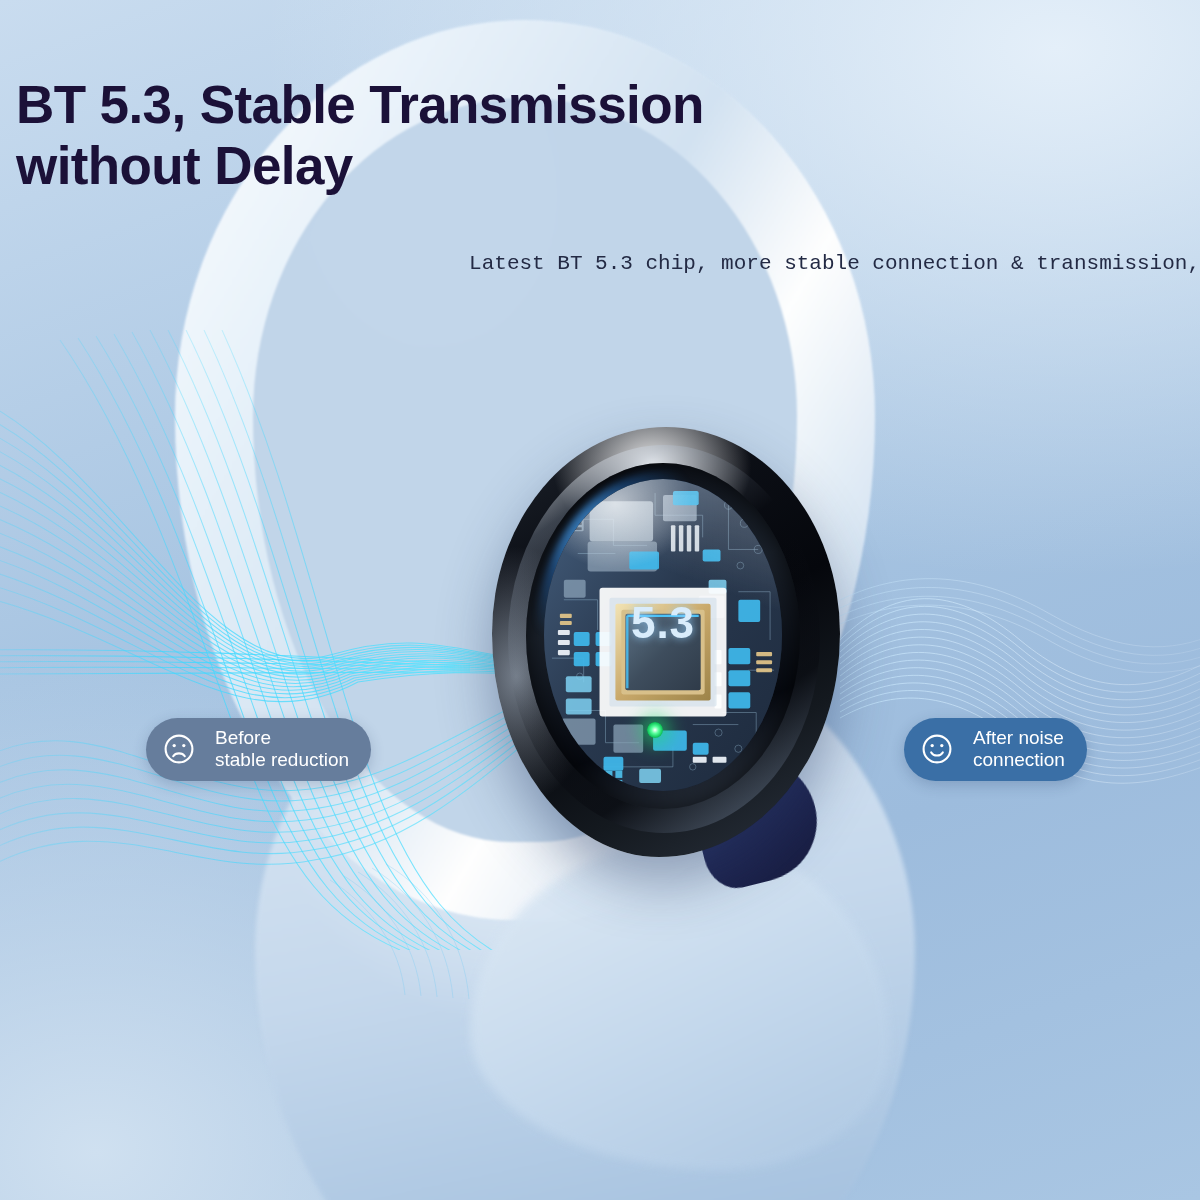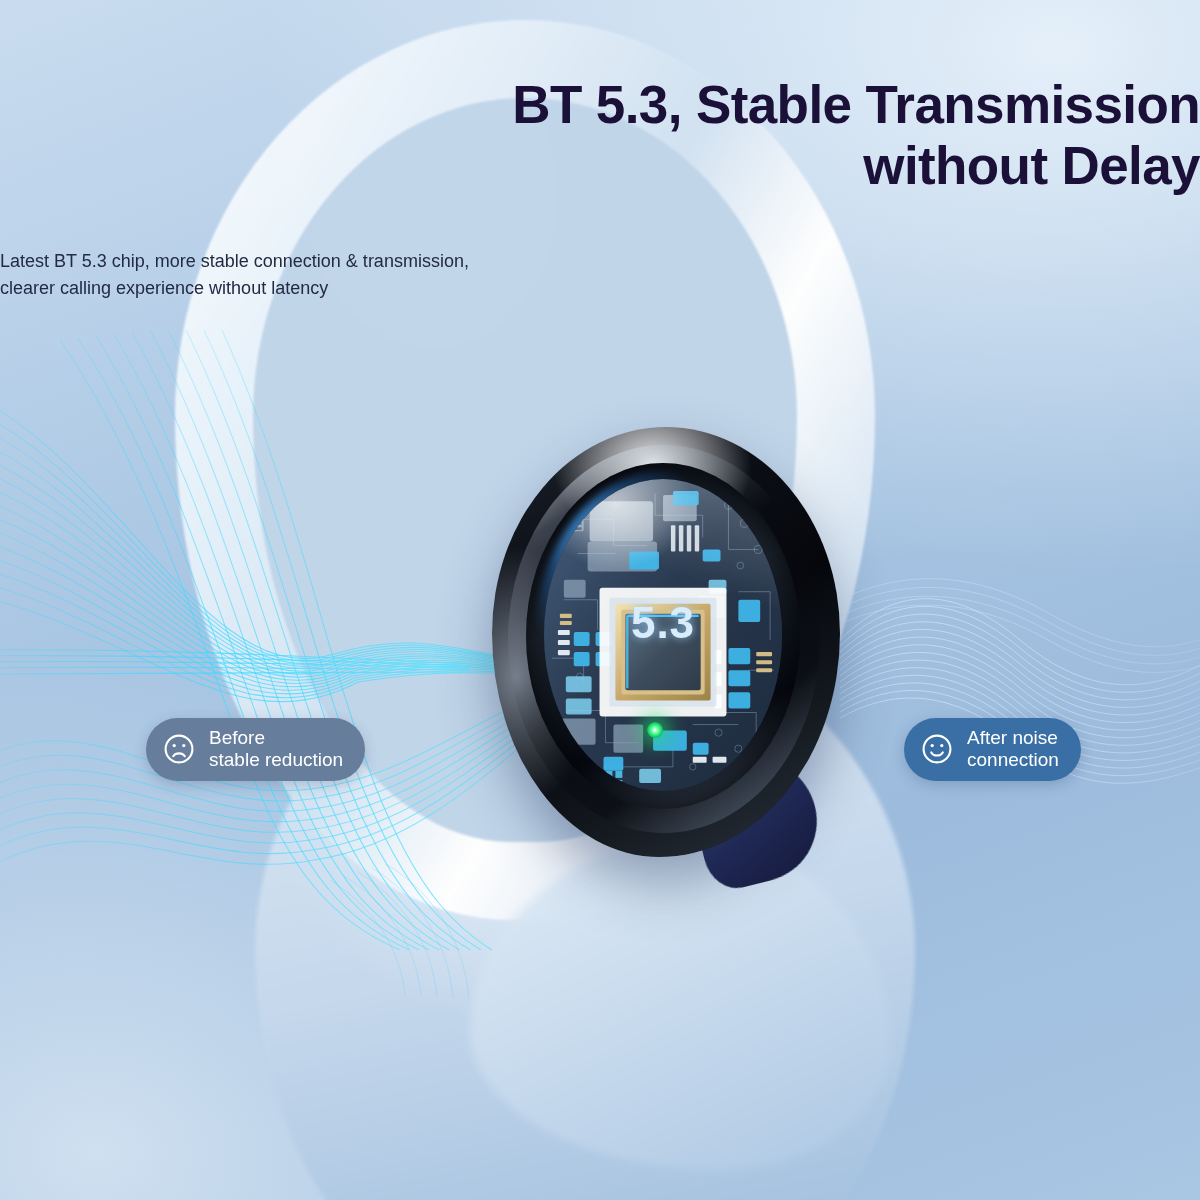--- a/index.html
+++ b/index.html
@@ -159,44 +159,45 @@
     width:16px; height:16px;
     margin-left:-16px;
     border-radius:50%;
     background:radial-gradient(circle, #ffffff 0%, #58ff9c 32%, #12c95c 64%, #0a7a37 100%);
     box-shadow:0 0 18px 7px rgba(34,225,110,.6);
   }
 
   
   .headline {
     position:absolute;
-    left:0; right:0; top:74px;
-    text-align:right;
+    left:16px; right:0; top:74px;
+    text-align:left;
     color:#1b1138;
     font-size:53px;
     font-weight:700;
     line-height:1.16;
     letter-spacing:-.6px;
   }
   .subcopy {
     position:absolute;
     left:0; right:0; top:248px;
-    text-align:left;
+    text-align:right;
     color:#232a44;
-    font-size:18px;
+    font-size:21px;
     line-height:1.5;
     font-weight:400;
+    font-family:Liberation Mono, monospace;
   }
 
   
   .badge {
     position:absolute;
     display:flex;
     align-items:center;
-    gap:13px;
+    gap:19px;
     padding:9px 22px 9px 16px;
     border-radius:40px;
     color:#ffffff;
     font-size:19px;
     line-height:1.18;
     box-shadow:0 4px 14px rgba(30,55,95,.22);
   }
   .badge-before { left:146px; top:718px; background:#667d9c; }
   .badge-after  { left:904px; top:718px; background:#3a6fa6; }
   .badge-label span { display:block; white-space:nowrap; }
@@ -465,21 +466,20 @@
     </div>
   </div>
 
   <h1 class="headline">
     <span>BT 5.3, Stable Transmission</span><br>
     <span>without Delay</span>
   </h1>
 
   <p class="subcopy">
     <span>Latest BT 5.3 chip, more stable connection &amp; transmission,</span><br>
-    <span>clearer calling experience without latency</span>
   </p>
 
   <div class="badge badge-before">
     <svg class="face" viewBox="0 0 34 34">
       <circle cx="17" cy="17" r="13.4" fill="none" stroke="#ffffff" stroke-width="2.1"></circle>
       <circle cx="12.2" cy="13.6" r="1.65" fill="#ffffff"></circle>
       <circle cx="21.8" cy="13.6" r="1.65" fill="#ffffff"></circle>
       <path d="M11.2 24.2 C13.6 20.4, 20.4 20.4, 22.8 24.2" fill="none" stroke="#ffffff" stroke-width="2.1" stroke-linecap="round"></path>
     </svg>
     <div class="badge-label">

